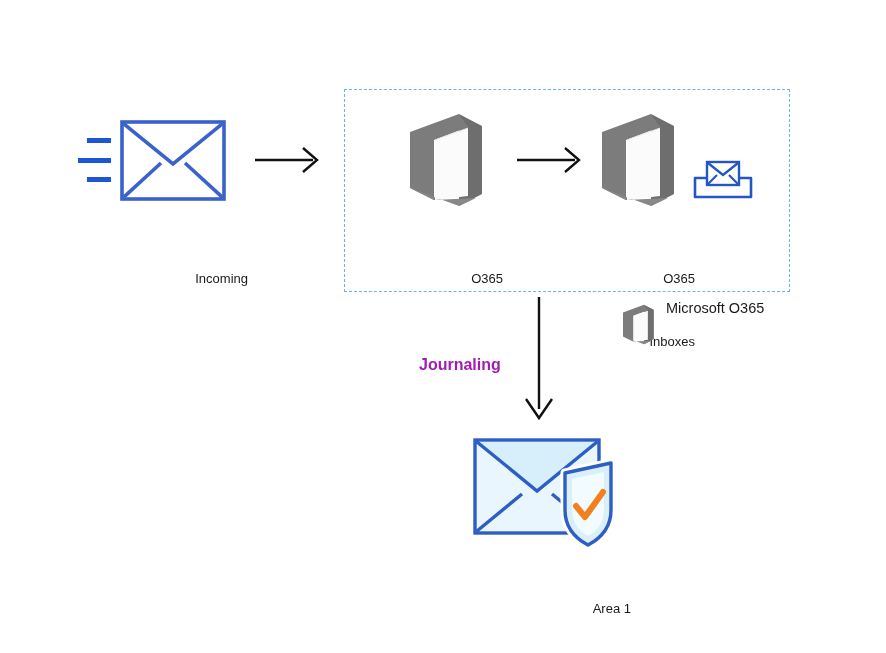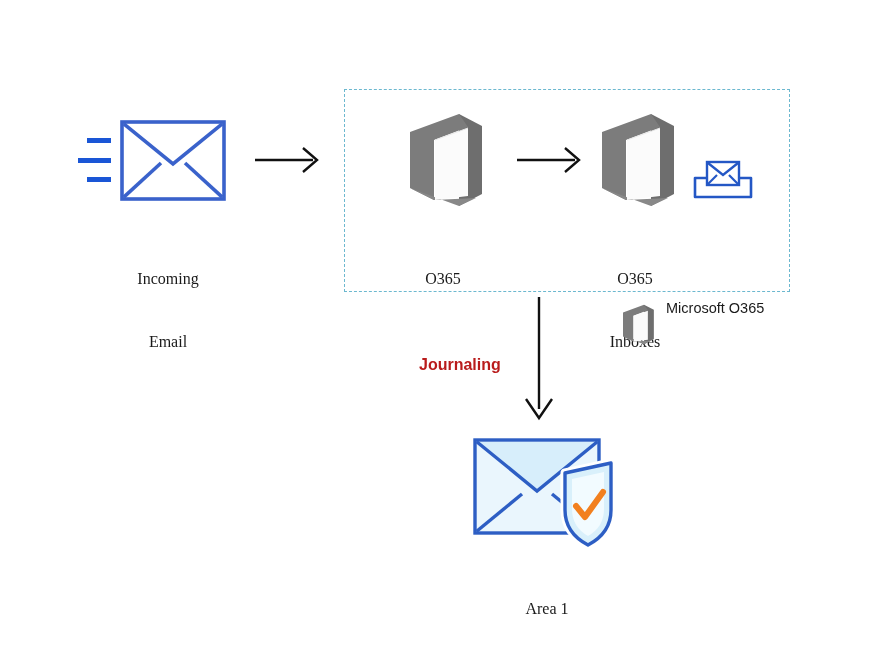--- a/index.html
+++ b/index.html
@@ -13,44 +13,44 @@
   #canvas {
     position: relative;
     width: 886px;
     height: 653px;
     background: #ffffff;
     overflow: hidden;
   }
   .node { position: absolute; }
   .label {
     position: absolute;
-    text-align: center;
+    text-align: right;
     color: #1a1a1a;
-    font-size: 16px;
+    font-size: 13px;
     line-height: 21px;
-    font-family: Liberation Serif, serif;
+    font-family: Liberation Sans, sans-serif;
     white-space: pre;
   }
   .label-line { display: block; }
 
   
   #o365-boundary {
     position: absolute;
     left: 344px;
     top: 89px;
     width: 446px;
     height: 203px;
     border: 1.6px dashed #6cb8cf;
     box-sizing: border-box;
     background: transparent;
   }
 
   .journaling-label {
     position: absolute;
-    color: #b91c1c;
+    color: #a21caf;
     font-weight: bold;
     font-size: 16px;
     font-family: "Liberation Sans", sans-serif;
     white-space: pre;
   }
 
   .legend-text {
     position: absolute;
     color: #1a1a1a;
     font-size: 14.5px;
@@ -77,21 +77,20 @@
       <rect x="44" y="4" width="102" height="77" fill="#ffffff" stroke="#3a62cb" stroke-width="3.6"></rect>
 
       <path d="M45.8 5.8 L95 46 L144.2 5.8" fill="none" stroke="#3a62cb" stroke-width="3.6"></path>
 
       <path d="M45.8 79.2 L83 45" fill="none" stroke="#3a62cb" stroke-width="3.6"></path>
       <path d="M144.2 79.2 L107 45" fill="none" stroke="#3a62cb" stroke-width="3.6"></path>
     </svg>
   </div>
   <div class="label" style="left:88px; top:226px; width:160px;">
     <span class="label-line">Incoming</span>
-    <span class="label-line">Email</span>
   </div>
 
   <div class="node" style="left:255px; top:145px;">
     <svg width="66" height="30" viewBox="0 0 66 30">
       <line x1="0" y1="15" x2="58" y2="15" stroke="#111111" stroke-width="2.4"></line>
       <path d="M48 3 L62 15 L48 27" fill="none" stroke="#111111" stroke-width="2.4"></path>
     </svg>
   </div>
 
   <div class="node" style="left:404px; top:110px;">

